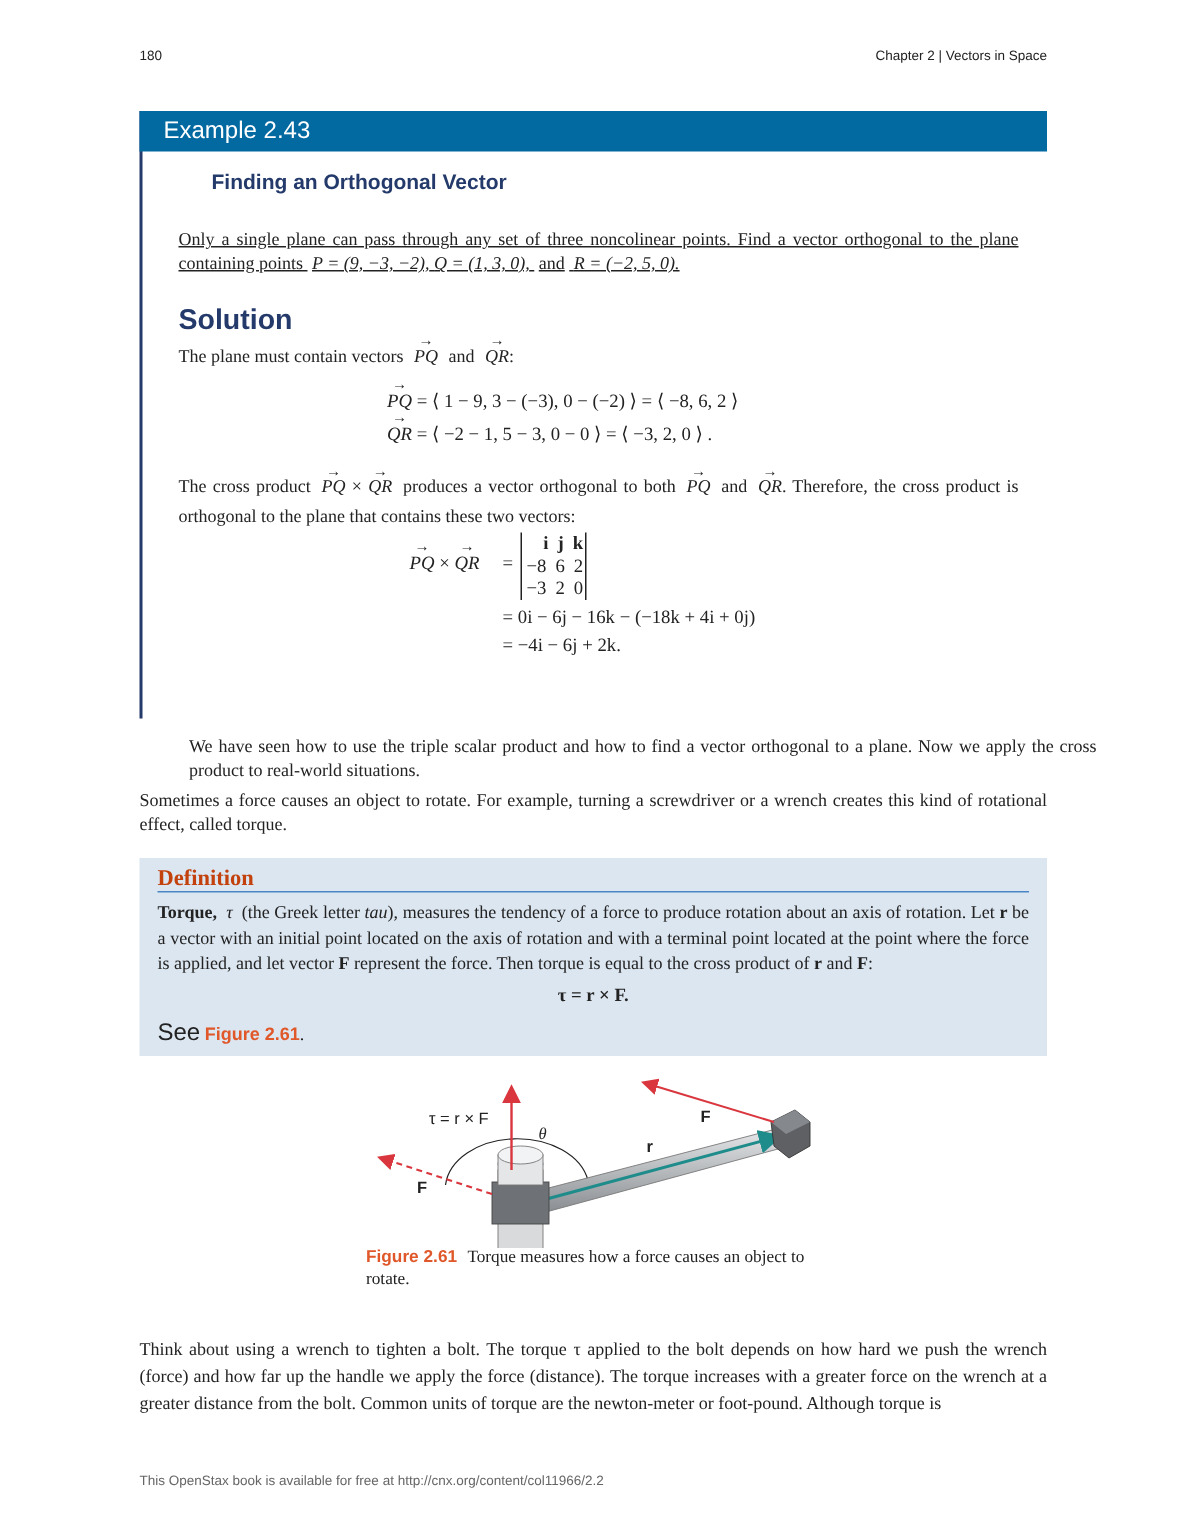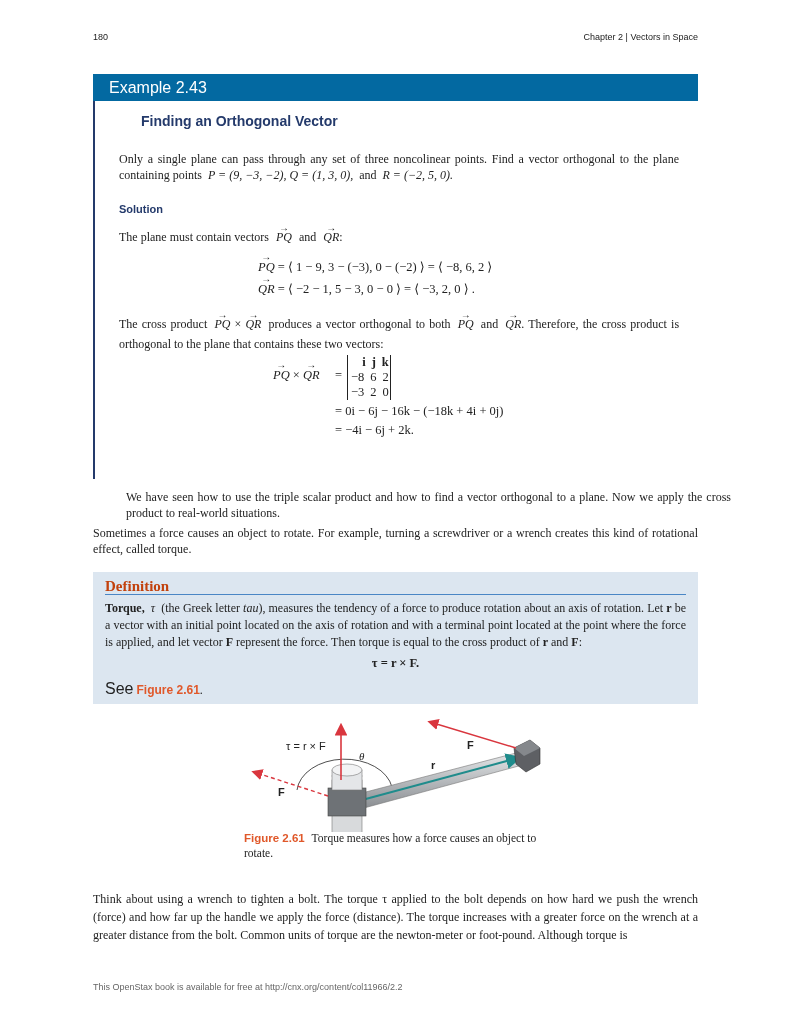--- a/index.html
+++ b/index.html
@@ -9,42 +9,42 @@
   .abs { position: absolute; }
   .running-head { top: 32px; font-size: 9px; color: #222; font-family: "Liberation Sans", sans-serif; }
   .example-box { left: 93px; top: 74px; width: 605px; height: 405px; border-left: 2px solid #243a6b; }
   .example-header { left: 93px; top: 74px; width: 605px; height: 27px; background: #0369a1; color: #fff;
                     font-family: "Liberation Sans", sans-serif; font-size: 16px; line-height: 27px; box-sizing: border-box; padding-left: 16px; }
   .ex-title { left: 119px; top: 113px; font-family: "Liberation Sans", sans-serif; font-weight: bold; font-size: 14px; color: #243a6b; margin-left: 22px; }
   .para { font-size: 12px; line-height: 16px; color: #222; text-align: justify; }
   .mi { font-style: italic; }
   .vec { display: inline-block; position: relative; font-style: italic; }
   .vec::before { content: "\2192"; position: absolute; left: 50%; transform: translateX(-50%); top: -9px; font-size: 10px; font-style: normal; }
-  .sol-head { left: 119px; top: 203px; font-family: "Liberation Sans", sans-serif; font-weight: bold; font-size: 11px; color: #243a6b; }
+  .sol-head { left: 119px; top: 203px; font-family: "Liberation Sans", sans-serif; font-weight: bold; font-size: 19px; color: #243a6b; }
   .eq { font-size: 12.5px; white-space: nowrap; }
   .det { display: inline-block; border-left: 1px solid #222; border-right: 1px solid #222; padding: 0 1px 0 3px; line-height: 15px; vertical-align: middle; }
   .det-row { display: flex; justify-content: flex-end; gap: 6px; }
   .def-box { left: 93px; top: 572px; width: 605px; height: 132px; background: #dce6f0; }
   .def-head { left: 105px; top: 578px; font-family: Liberation Serif, serif; font-weight: bold; font-size: 15px; color: #c2410c; }
   .def-rule { left: 105px; top: 594px; width: 581px; height: 1px; background: #4a86c5; }
   .fig-link { color: #e0582a; font-family: "Liberation Sans", sans-serif; font-weight: bold; }
   .footer { left: 93px; top: 982px; font-size: 9px; color: #666; font-family: "Liberation Sans", sans-serif; }
   b.bf { font-weight: bold; font-style: normal; }
 </style>
 </head>
 <body>
 
 <div class="abs running-head" style="left:93px;">180</div>
 <div class="abs running-head" style="right:93px;">Chapter 2 | Vectors in Space</div>
 
 <div class="abs example-box"></div>
 <div class="abs example-header">Example 2.43</div>
 <div class="abs ex-title">Finding an Orthogonal Vector</div>
 
-<div class="abs para" style="left:119px; top:151px; width:560px;">
+<div class="abs para" style="left:119px; top:151px; width:560px;text-decoration:underline;">
   <span>Only a single plane can pass through any set of three noncolinear points. Find a vector orthogonal to the plane containing points</span>
   <span class="mi" style="margin-left:3px;">P = (9, −3, −2),</span>
   <span class="mi">Q = (1, 3, 0),</span>
   <span style="margin:0 3px;">and</span>
   <span class="mi">R = (−2, 5, 0).</span>
 </div>
 
 <div class="abs sol-head">Solution</div>
 
 <div class="abs para" style="left:119px; top:229px; width:560px;">

